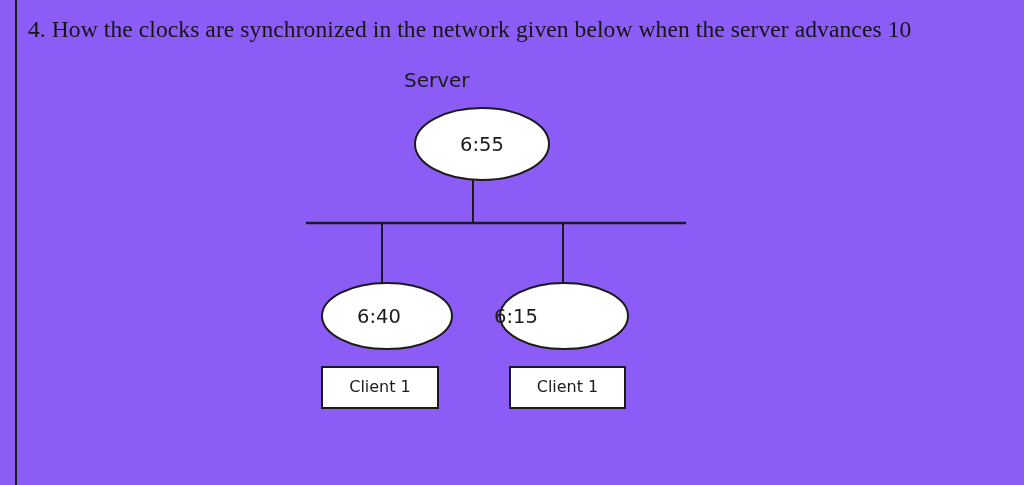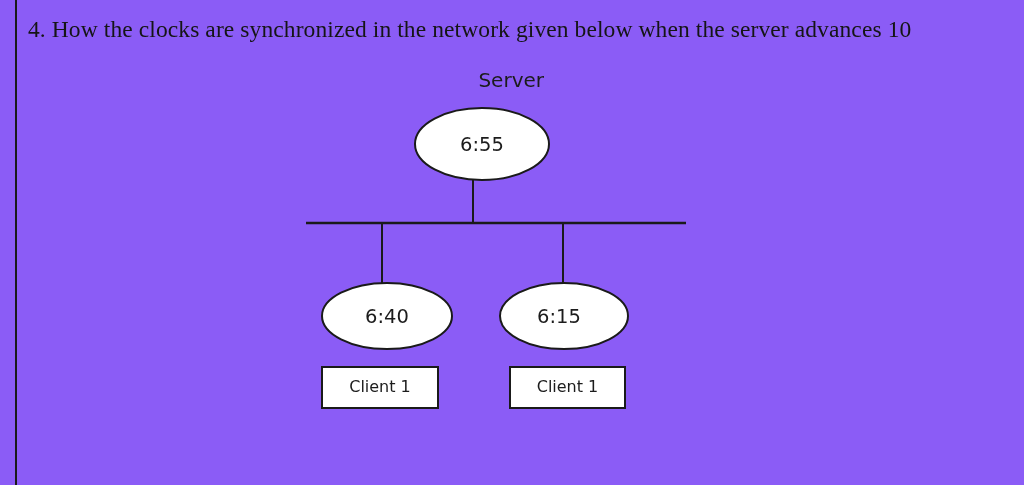--- a/index.html
+++ b/index.html
@@ -53,21 +53,21 @@
   .server-caption {
     position: absolute;
     left: 404px;
     top: 68px;
     width: 140px;
     height: 22px;
     overflow: hidden;
     font-family: "DejaVu Sans", sans-serif;
     font-size: 20px;
     line-height: 24px;
-    text-align: right;
+    text-align: left;
     color: #1c1c1c;
     white-space: nowrap;
   }
   .ellipse-text {
     position: absolute;
     font-family: "DejaVu Sans", sans-serif;
     font-size: 19.5px;
     color: #1c1c1c;
     white-space: nowrap;
   }
@@ -106,21 +106,21 @@
 
     <rect x="322" y="367" width="116" height="41" fill="#ffffff" stroke="#1a1a1a" stroke-width="2"></rect>
 
     <rect x="510" y="367" width="115" height="41" fill="#ffffff" stroke="#1a1a1a" stroke-width="2"></rect>
   </svg>
 
   <div class="server-caption">Server</div>
 
   <div class="ellipse-text" style="left:415px; top:133px; width:134px; text-align:center;">6:55</div>
 
-  <div class="ellipse-text" style="left:322px; top:305px; width:130px; text-align:center;">6:40</div>
+  <div class="ellipse-text" style="left:322px; top:305px; width:130px; padding-left:35px;">6:40</div>
 
-  <div class="ellipse-text" style="left:494px; top:305px; width:130px; text-align:center;">6:15</div>
+  <div class="ellipse-text" style="left:494px; top:305px; width:130px; ">6:15</div>
 
   <div class="box-text" style="left:322px; top:377px; width:116px; text-align:center;">Client 1</div>
 
   <div class="box-text" style="left:510px; top:377px; width:115px; text-align:center;">Client 1</div>
 
 </div>
 
 </body></html>

